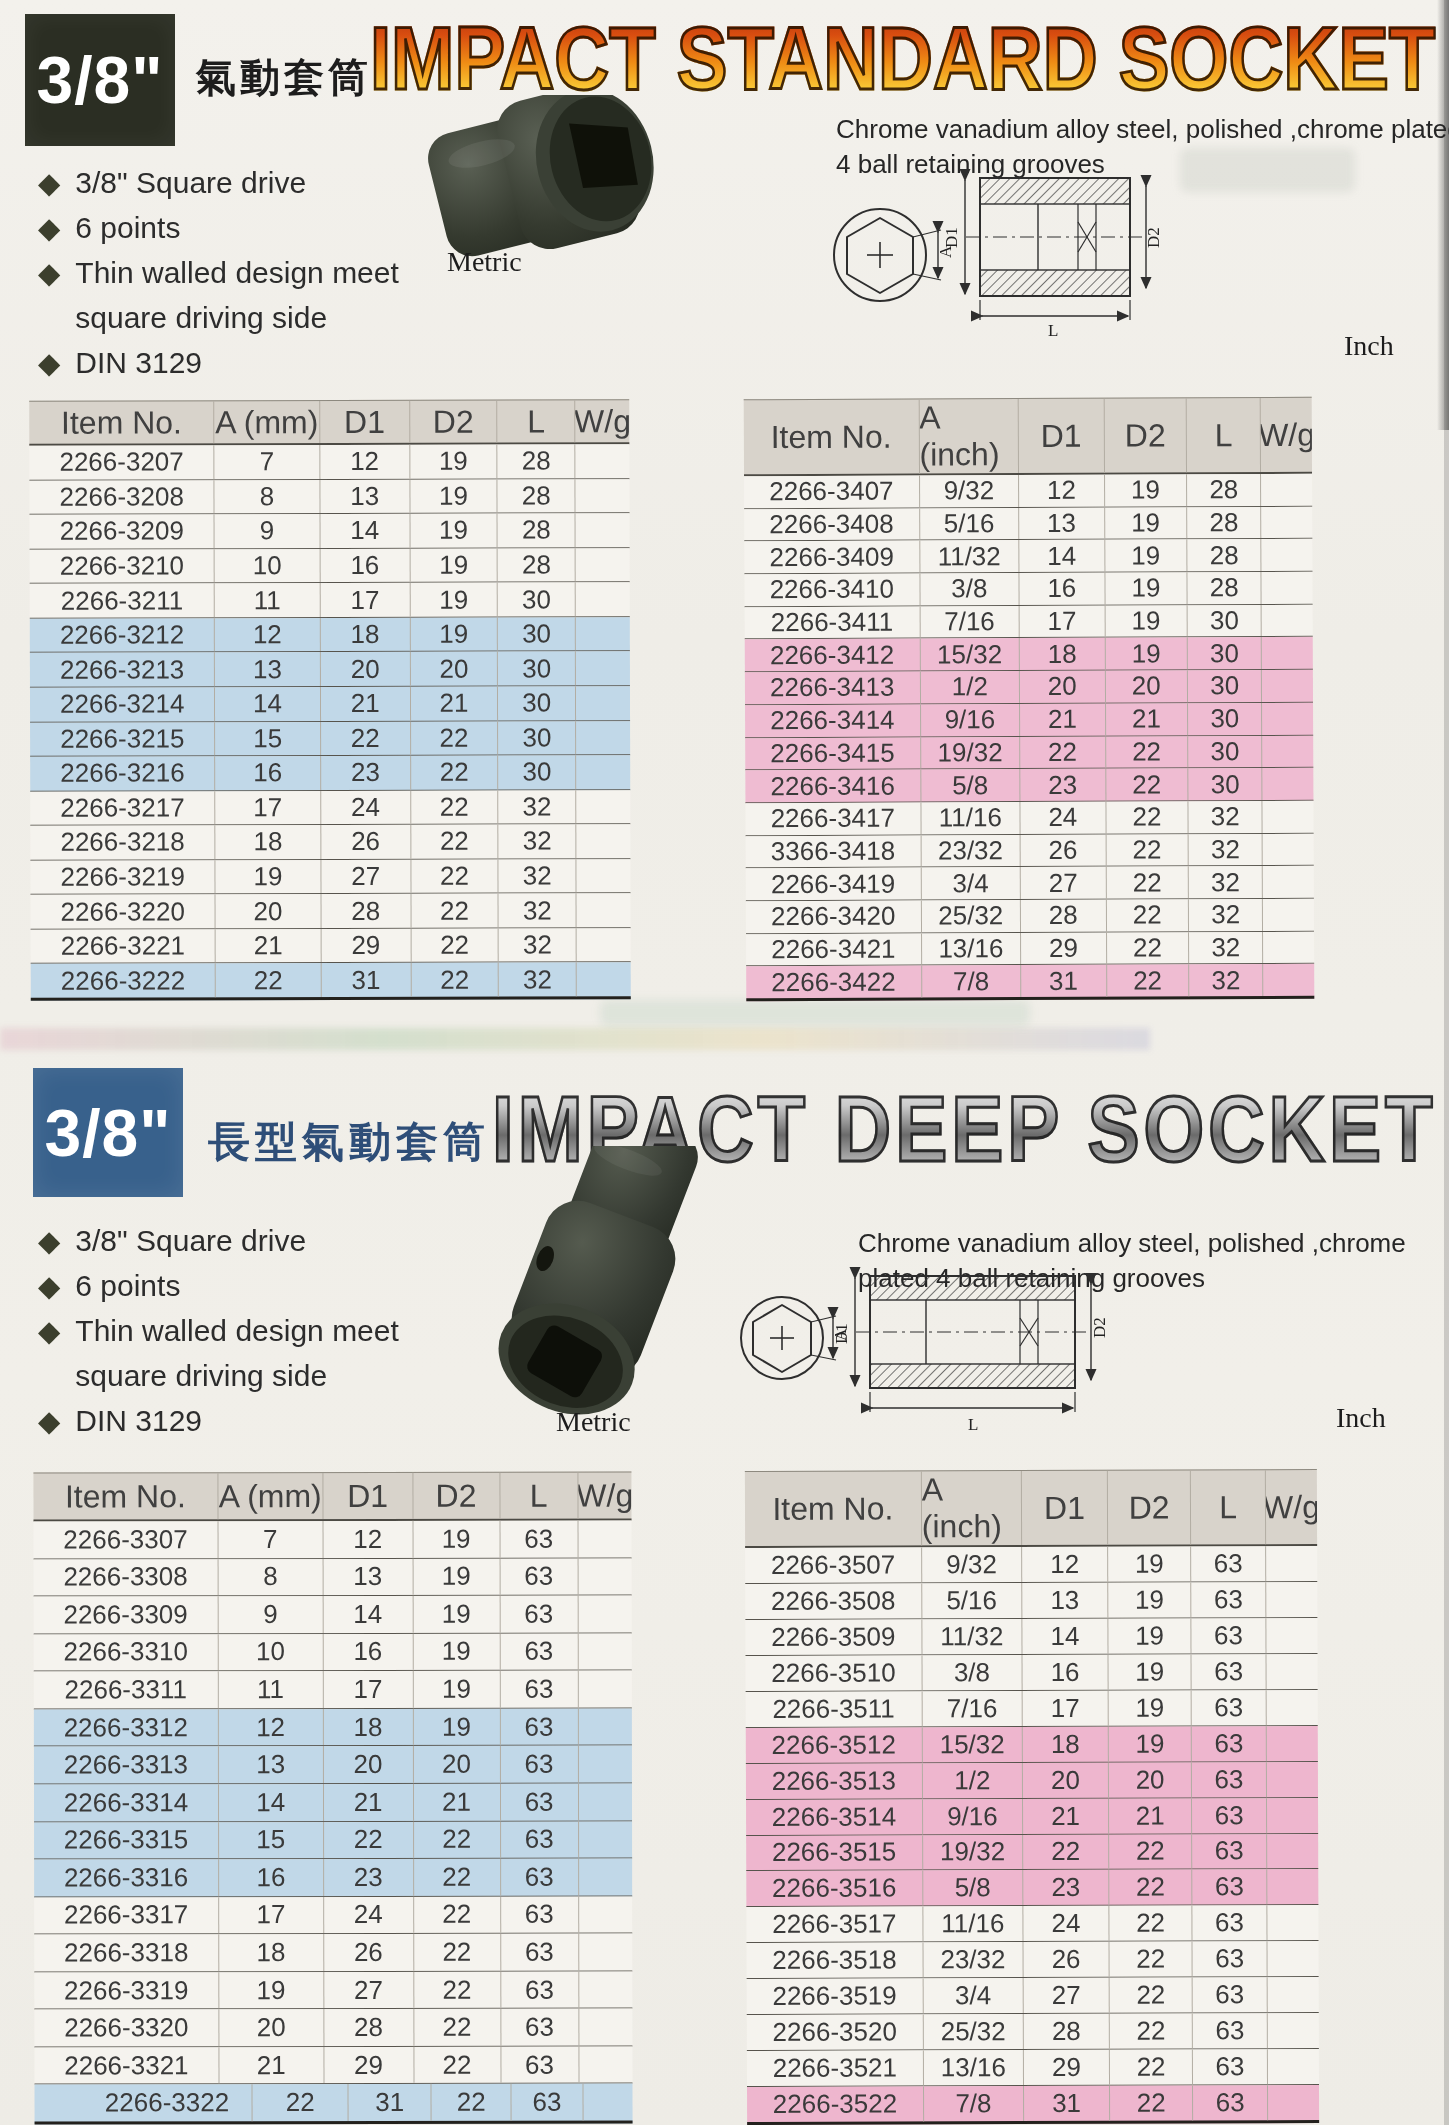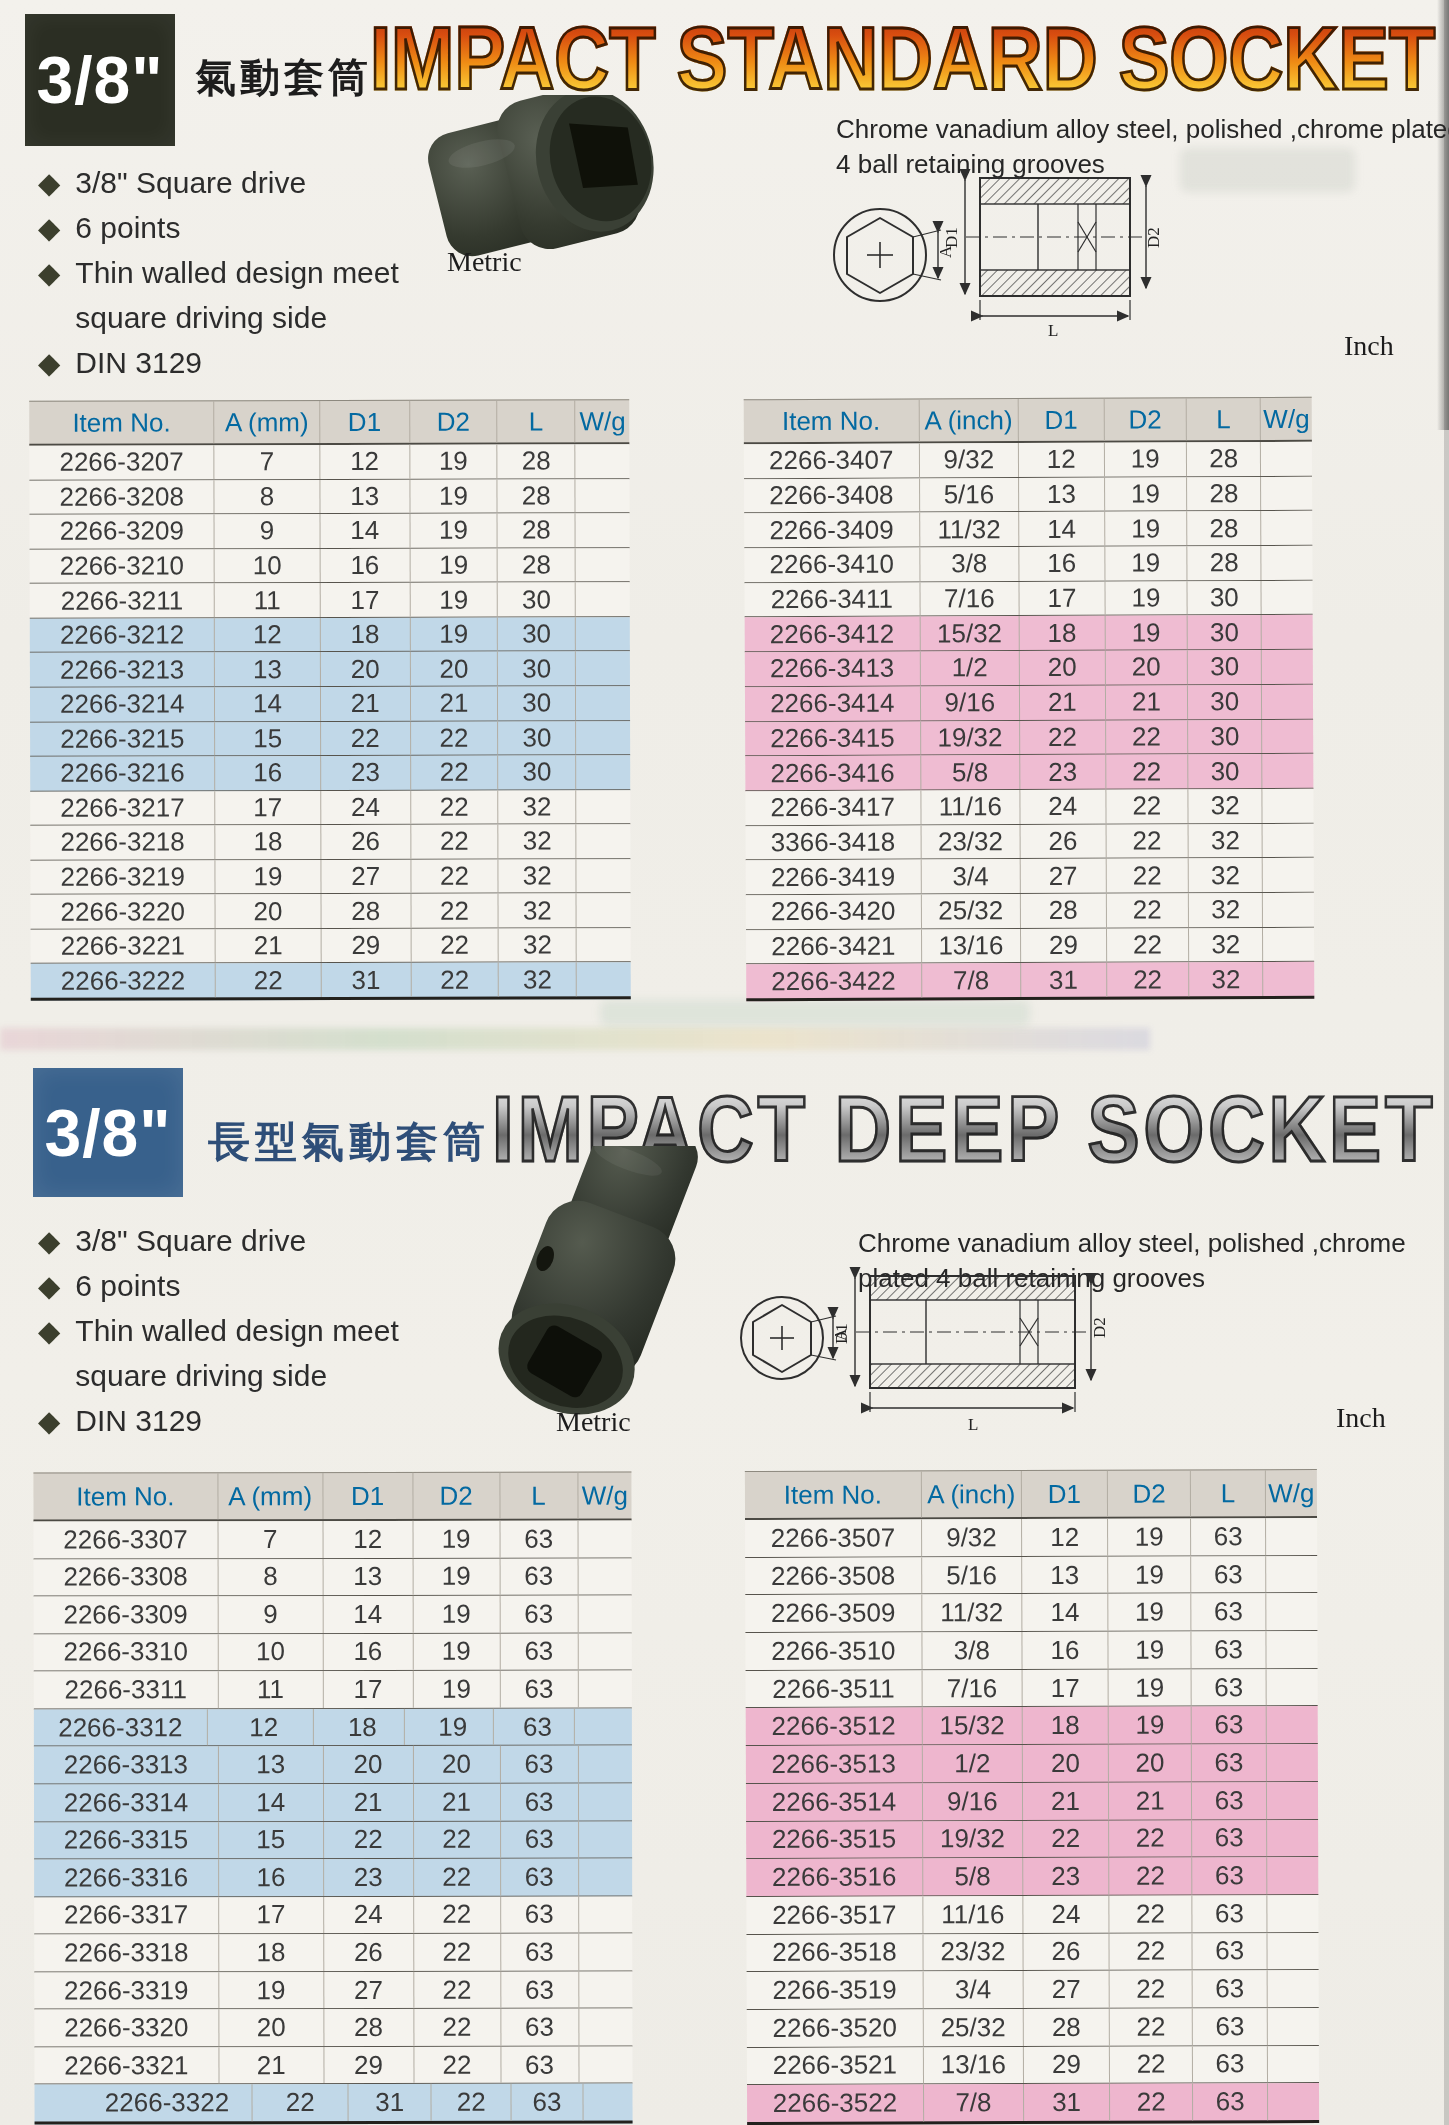--- a/index.html
+++ b/index.html
@@ -64,21 +64,21 @@
   .t1l{left:30px;top:400px;width:600px;height:600px;transform:rotate(-0.15deg);}
   .t1r{left:745px;top:398px;width:568px;height:602px;transform:rotate(-0.25deg);}
   .t2l{left:34px;top:1472px;width:598px;height:652px;transform:rotate(-0.1deg);}
   .t2r{left:746px;top:1470px;width:572px;height:654px;transform:rotate(-0.2deg);}
   .thead{display:flex;flex:0 0 42px;background:#d8d3cb;
     border-top:1px solid #8d897f;border-bottom:2px solid #4c4a44;}
   .t2l .thead,.t2r .thead{flex:0 0 46px;}
   .trow{display:flex;flex:1;background:#f5f3ee;border-bottom:1px solid #57544d;}
   .trow:last-child{border-bottom:3px solid #23211d;}
   .th,.td{display:flex;align-items:center;justify-content:center;overflow:hidden;}
-  .th{font-size:26px;color:#0369a1;}
+  .th{font-size:32px;color:#404040;}
   .td{font-size:26px;color:#3a3a3a;}
   .th:not(:last-child),.td:not(:last-child){border-right:1px solid #b2ada3;}
   .c0{width:31%;}.c1{width:17.5%;}.c2{width:15%;}.c3{width:14.5%;}.c4{width:13%;}.c5{width:9%;}
 </style>
 </head>
 <body>
 
 <div class="page">
 
   <div class="ghost ghost-a"></div>
@@ -590,21 +590,21 @@
           <div class="td c5"></div>
         </div>
         <div class="trow">
           <div class="td c0">2266-3311</div>
           <div class="td c1">11</div>
           <div class="td c2">17</div>
           <div class="td c3">19</div>
           <div class="td c4">63</div>
           <div class="td c5"></div>
         </div>
-        <div class="trow" style="background: rgb(193, 216, 232); gap: 7px;">
+        <div class="trow" style="background: rgb(193, 216, 232);">
           <div class="td c0">2266-3312</div>
           <div class="td c1">12</div>
           <div class="td c2">18</div>
           <div class="td c3">19</div>
           <div class="td c4">63</div>
           <div class="td c5"></div>
         </div>
         <div class="trow" style="background: rgb(193, 216, 232);">
           <div class="td c0">2266-3313</div>
           <div class="td c1">13</div>

